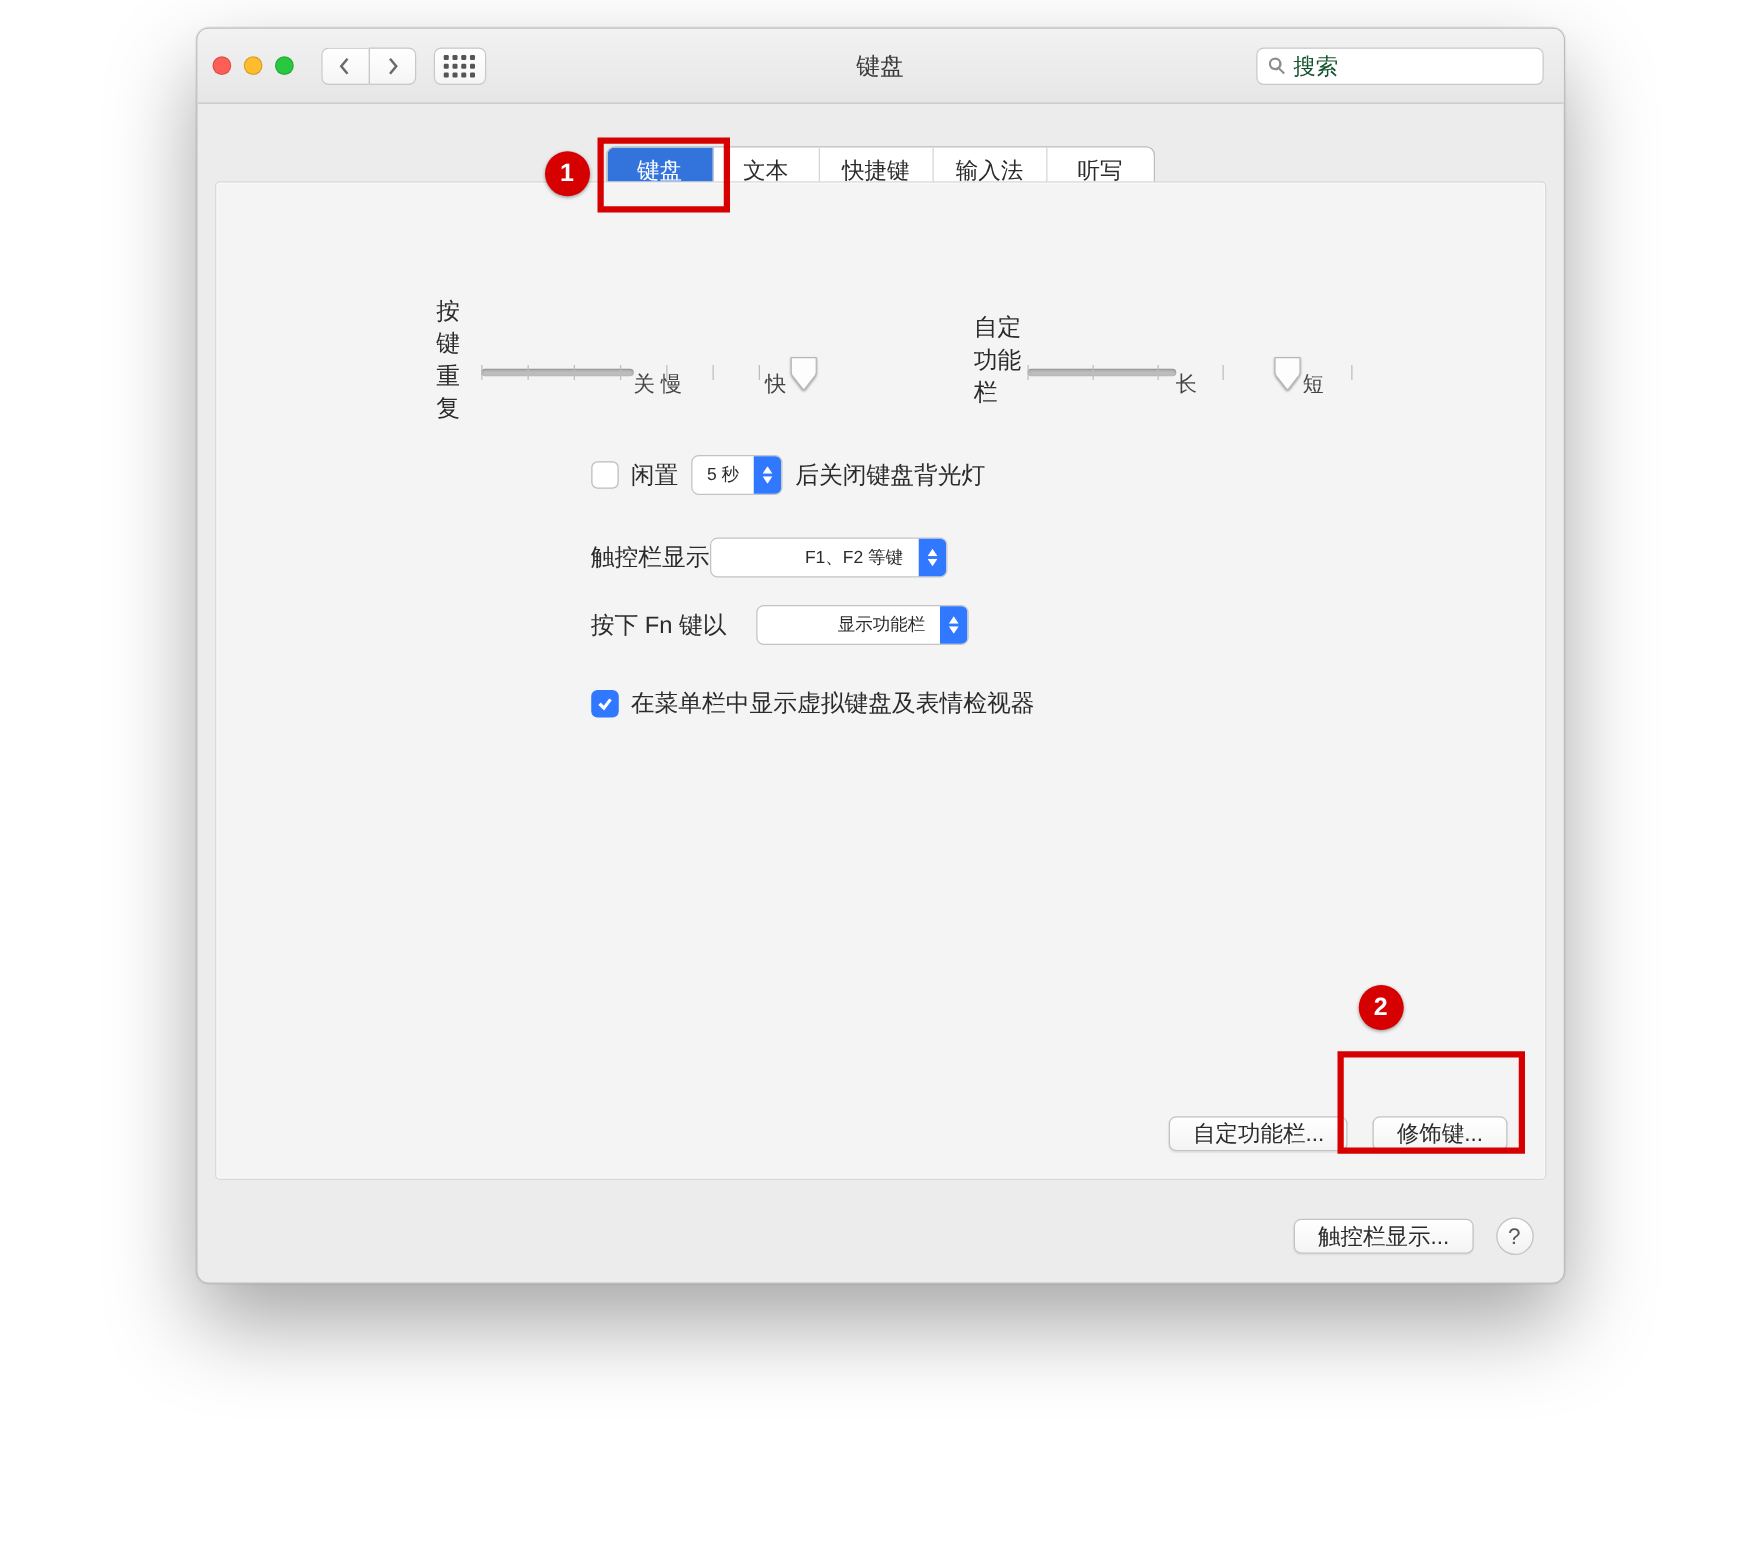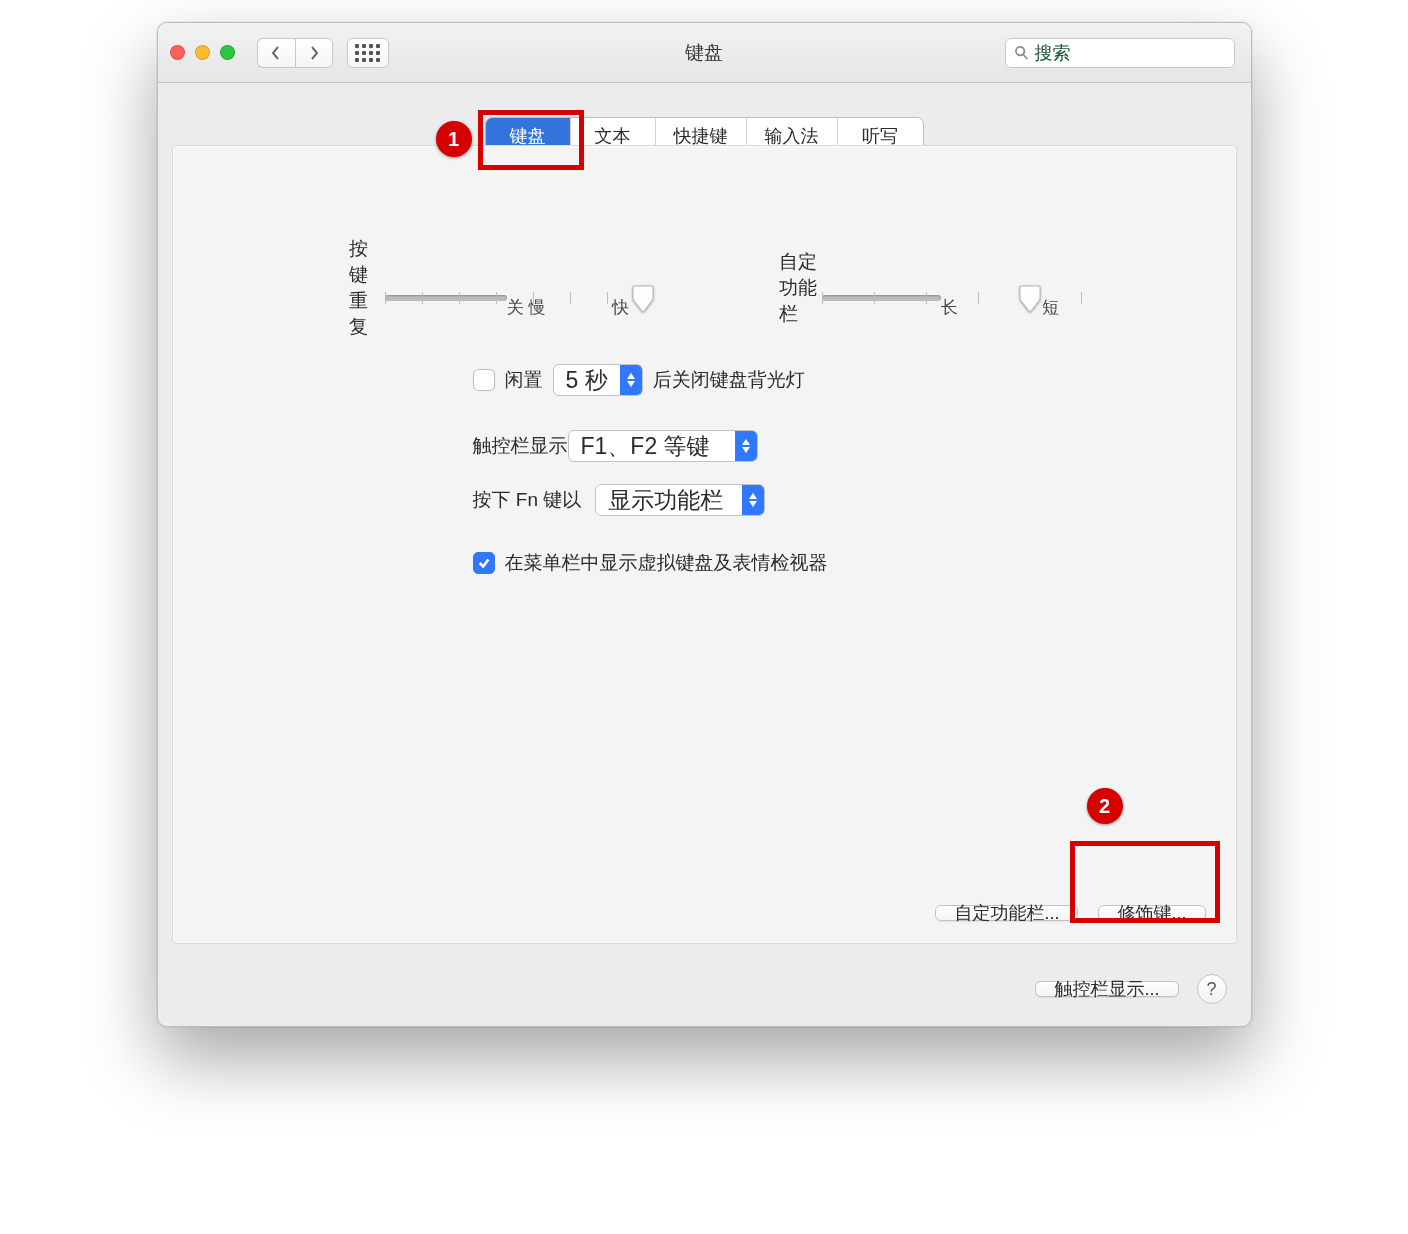--- a/index.html
+++ b/index.html
@@ -153,26 +153,26 @@
   .check.checked svg { width:14px; height:14px; stroke:#fff; stroke-width:3; fill:none; }
 
   .select {
     display:inline-flex; align-items:center;
     height:32px;
     border:1px solid #c3c3c3;
     border-radius:6px;
     background:#fff;
     overflow:hidden;
   }
-  .select .val { padding:0 12px; font-size:23px; }
+  .select .val { padding:0 12px; font-size:14px;text-align:right; }
   .select .arrows { width:22px; height:32px; background:#2f78ff; display:flex; flex-direction:column; align-items:center; justify-content:center; gap:2px; }
   .select .arrows svg { width:8px; height:6px; fill:#fff; }
 
   .btn {
-    height:16px;
+    height:28px;
     padding: 0 18px;
     background:linear-gradient(#ffffff,#f4f4f4);
     border:1px solid #c3c3c3;
     border-radius:6px;
     box-shadow: 0 1px 1px rgba(0,0,0,0.07);
     font-size:18px;
     display:inline-flex; align-items:center;
   }
 
   .bottom-btns {
@@ -339,21 +339,21 @@
                 <path d="M0 6 L4 0 L8 6 Z"></path>
               </svg>
             <svg viewBox="0 0 8 6">
                 <path d="M0 0 L4 6 L8 0 Z"></path>
               </svg>
           </span>
         </span>
       </div>
 
       <div class="row">
-        <span style="margin-right:14px">按下 Fn 键以</span>
+        <span style="margin-right:24px">按下 Fn 键以</span>
         <span class="select" style="min-width:170px">
           <span class="val" style="flex:1">显示功能栏</span>
           <span class="arrows">
             <svg viewBox="0 0 8 6">
                 <path d="M0 6 L4 0 L8 6 Z"></path>
               </svg>
             <svg viewBox="0 0 8 6">
                 <path d="M0 0 L4 6 L8 0 Z"></path>
               </svg>
           </span>

